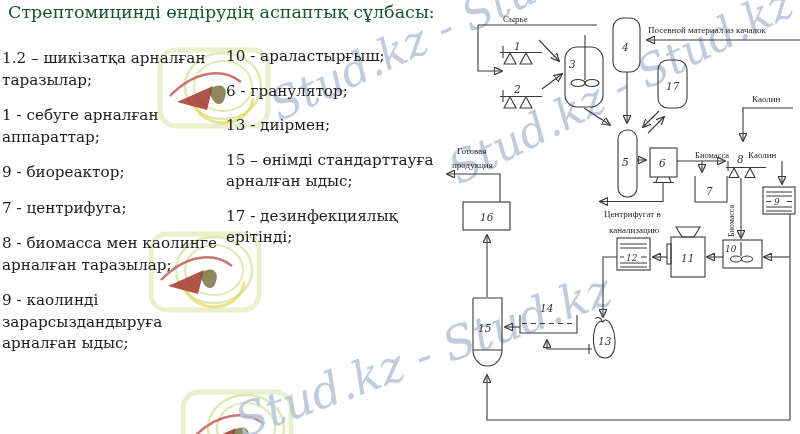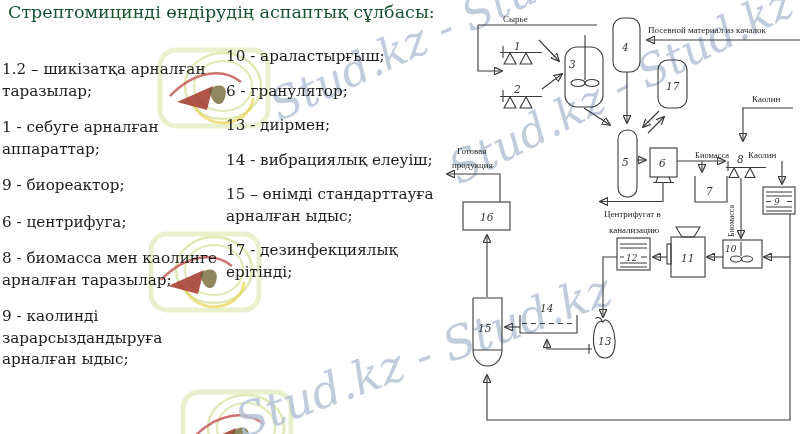--- a/index.html
+++ b/index.html
@@ -11,21 +11,21 @@
            font-family:"DejaVu Serif", serif;transform-origin:left center;opacity:.85;}
   #wm1{left:273px;top:86px;transform:rotate(-25deg);}
   #wm2{left:452px;top:150px;transform:rotate(-27deg);}
   #wm3{left:237px;top:400px;transform:rotate(-20deg);font-size:46px;}
   
   #content{position:absolute;inset:0;z-index:1;}
   #title{position:absolute;left:8px;top:2px;font-size:17.5px;color:#14532d;}
   .legend-col{position:absolute;font-size:15.2px;line-height:21.5px;color:#1c1c1c;}
   #legend-col-1{left:2px;top:44px;width:230px;}
   #legend-col-2{left:226px;top:46px;width:224px;}
-  #legend-col-1 p{margin:15px 0 14px 0;}
+  #legend-col-1 p{margin:4px 0 14px 0;}
   #legend-col-2 p{margin:0 0 13px 0;}
   
   #diagram{position:absolute;left:440px;top:0;width:360px;height:434px;}
   #diagram path, #diagram rect, #diagram ellipse, #diagram polygon{
       stroke:#3a3a3a;stroke-width:1.1;fill:none;}
   #diagram .tri{fill:#fff;}
   #diagram .dash{stroke-dasharray:5 4;}
   #diagram text{stroke:none;fill:#1f1f1f;font-family:"Liberation Serif", serif;font-size:9px;}
   #diagram text.num{font-family:"DejaVu Serif", serif;font-style:italic;font-size:10.5px;fill:#333;}
   #diagram text.num-s{font-family:"DejaVu Serif", serif;font-style:italic;font-size:9px;fill:#333;}
@@ -58,29 +58,28 @@
   <div id="wm3" class="wm-text" style="color: rgb(182, 195, 214);">Stud.kz - Stud.kz</div>
 </div>
 
 <div id="content">
   <div id="title">Стрептомицинді өндірудің аспаптық сұлбасы:</div>
 
   <div id="legend-col-1" class="legend-col">
       <p>1.2 – шикізатқа арналған таразылар;</p>
       <p>1 - себуге арналған аппараттар;</p>
       <p>9 - биореактор;</p>
-      <p>6 - центрифуга;</p>
+      <p>7 - центрифуга;</p>
       <p>8 - биомасса мен каолинге арналған таразылар;</p>
       <p>9 - каолинді зарарсыздандыруға арналған ыдыс;</p>
     </div>
   <div id="legend-col-2" class="legend-col">
       <p>10 - араластырғыш;</p>
       <p>6 - гранулятор;</p>
       <p>13 - диірмен;</p>
-      <p>14 - вибрациялық елеуіш;</p>
       <p>15 – өнімді стандарттауға арналған ыдыс;</p>
       <p>17 - дезинфекциялық ерітінді;</p>
     </div>
 
   <svg id="diagram" viewBox="0 0 360 434">
     <defs>
       <marker id="ah" markerWidth="8" markerHeight="8" refX="7" refY="4" orient="auto">
         <path d="M0,0.5 L7.5,4 L0,7.5 Z" fill="#3a3a3a" stroke="none"></path>
       </marker>
     </defs>

